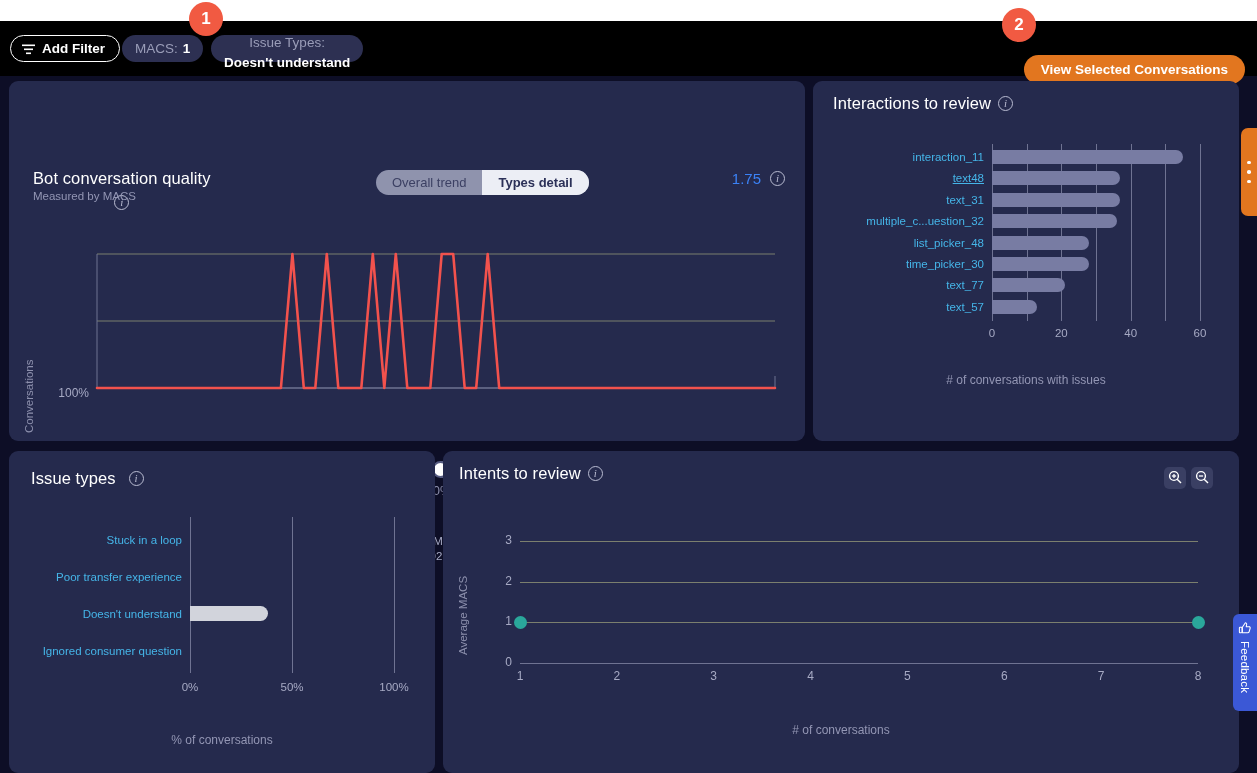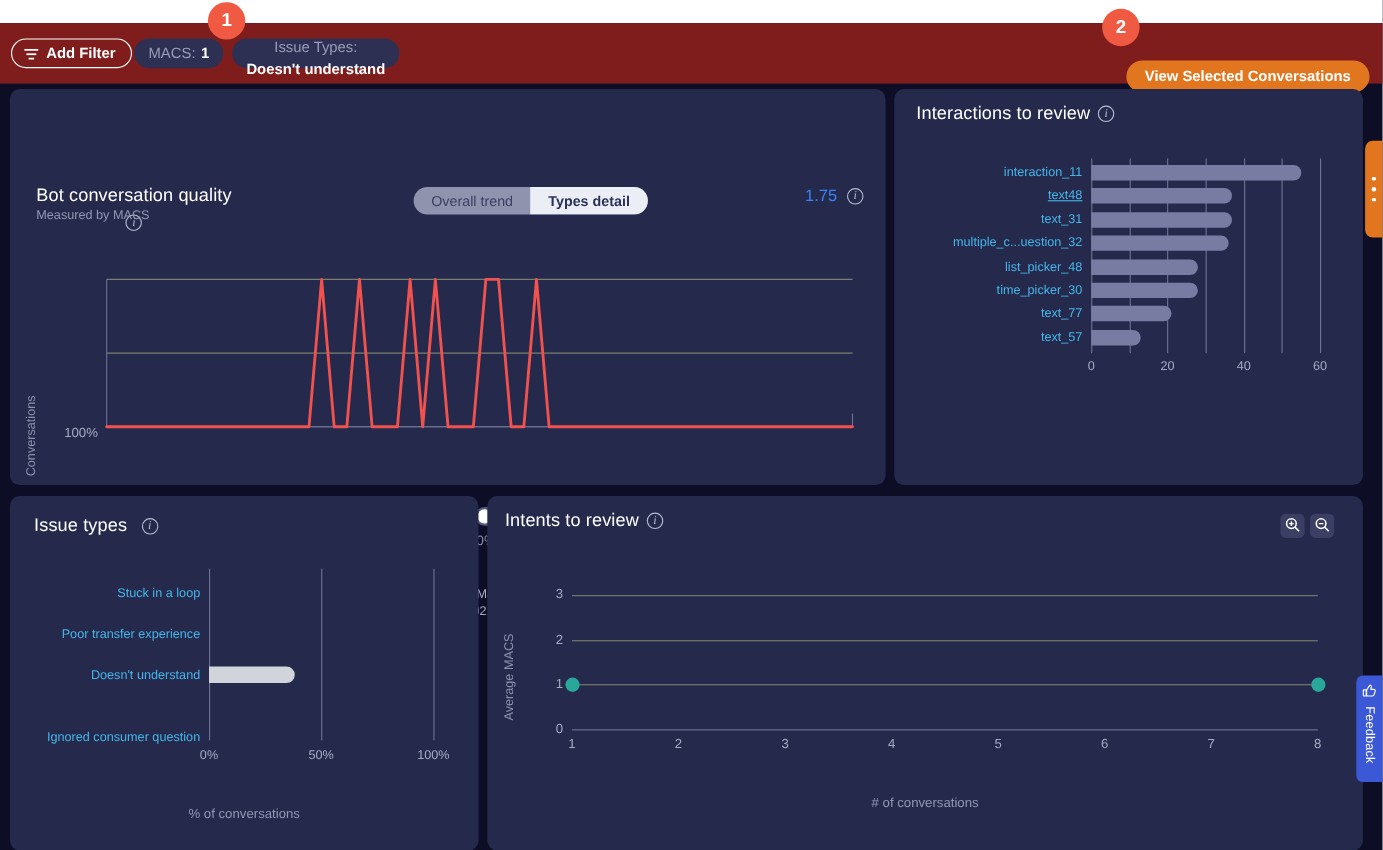--- a/index.html
+++ b/index.html
@@ -18,21 +18,21 @@
 
   
   .top-white {
     position: absolute; left: 0; top: 0; width: 1257px; height: 21px;
     background: #ffffff;
   }
 
   
   .filter-bar {
     position: absolute; left: 0; top: 21px; width: 1257px; height: 55px;
-    background: #7f1d1d;
+    background: #000000;
   }
   .add-filter-btn {
     position: absolute; left: 10px; top: 14px;
     height: 27px; padding: 0 14px 0 11px;
     border: 1.5px solid #ffffff; border-radius: 14px;
     background: transparent; color: #ffffff;
     font-size: 13.5px; font-weight: bold;
     display: flex; align-items: center; gap: 7px;
     cursor: pointer;
   }
@@ -353,39 +353,40 @@
         <div class="hbar" title="36" style="left: 179px; top: 133.2px; width: 124.8px; height: 14px; background: rgb(120, 124, 163);"></div>
         <div class="hbar-label" style="left: 0px; width: 171px; top: 155.6px;">list_picker_48</div>
         <div class="hbar" title="28" style="left: 179px; top: 154.6px; width: 97.0667px; height: 14px; background: rgb(120, 124, 163);"></div>
         <div class="hbar-label" style="left: 0px; width: 171px; top: 177px;">time_picker_30</div>
         <div class="hbar" title="28" style="left: 179px; top: 176px; width: 97.0667px; height: 14px; background: rgb(120, 124, 163);"></div>
         <div class="hbar-label" style="left: 0px; width: 171px; top: 198.4px;">text_77</div>
         <div class="hbar" title="21" style="left: 179px; top: 197.4px; width: 72.8px; height: 14px; background: rgb(120, 124, 163);"></div>
         <div class="hbar-label" style="left: 0px; width: 171px; top: 219.8px;">text_57</div>
         <div class="hbar" title="13" style="left: 179px; top: 218.8px; width: 45.0667px; height: 14px; background: rgb(120, 124, 163);"></div>
       </div>
+    <div class="axis-caption" style="left:0; top:292px; width:426px;"># of conversations with issues</div>
   </div>
 
   <div class="card" id="card-issues">
     <div class="card-title" style="left:22px; top:18px;gap:13px;">
       <span>Issue types</span>
       <span class="info-icon">i</span>
     </div>
     <div id="issues-plot">
         <div class="gridline-v" style="left: 181px; top: 66px; height: 156px;"></div>
         <div class="btick" style="left: 158px; top: 230px;">0%</div>
         <div class="gridline-v" style="left: 283px; top: 66px; height: 156px;"></div>
         <div class="btick" style="left: 260px; top: 230px;">50%</div>
         <div class="gridline-v" style="left: 385px; top: 66px; height: 156px;"></div>
         <div class="btick" style="left: 362px; top: 230px;">100%</div>
         <div class="hbar-label" style="left: 0px; width: 173px; top: 83px;">Stuck in a loop</div>
         <div class="hbar-label" style="left: 0px; width: 173px; top: 120px;">Poor transfer experience</div>
         <div class="hbar-label" style="left: 0px; width: 173px; top: 157px;">Doesn't understand</div>
         <div class="hbar light" title="38%" style="left: 181px; top: 155px; width: 77.52px; height: 15px; background: rgb(210, 212, 220);"></div>
-        <div class="hbar-label" style="left: 0px; width: 173px; top: 194px; margin-top: 20px;">Ignored consumer question</div>
+        <div class="hbar-label" style="left: 0px; width: 173px; top: 194px;">Ignored consumer question</div>
       </div>
     <div class="axis-caption" style="left:0; top:282px; width:426px;">% of conversations</div>
   </div>
 
   <div class="card" id="card-intents">
     <div class="card-title" style="left:16px; top:13px;">
       <span>Intents to review</span>
       <span class="info-icon">i</span>
     </div>
 

